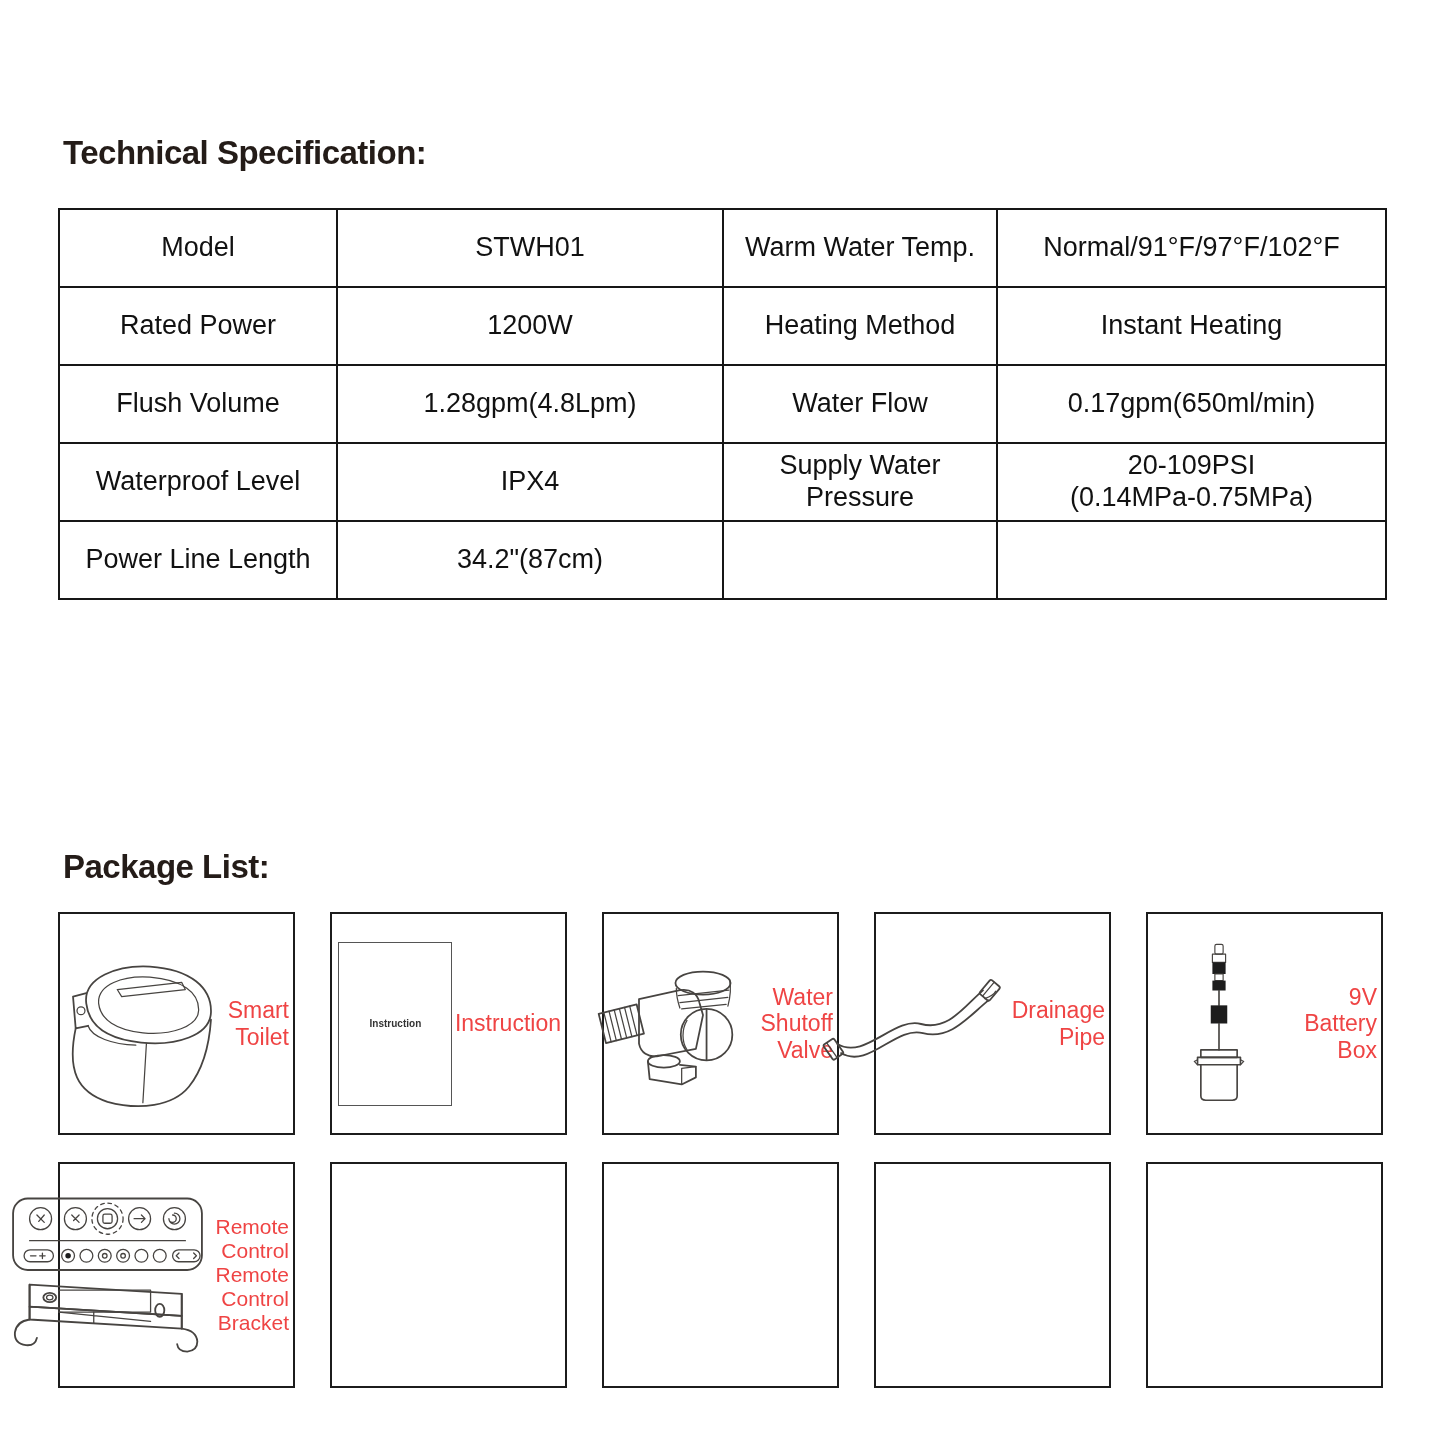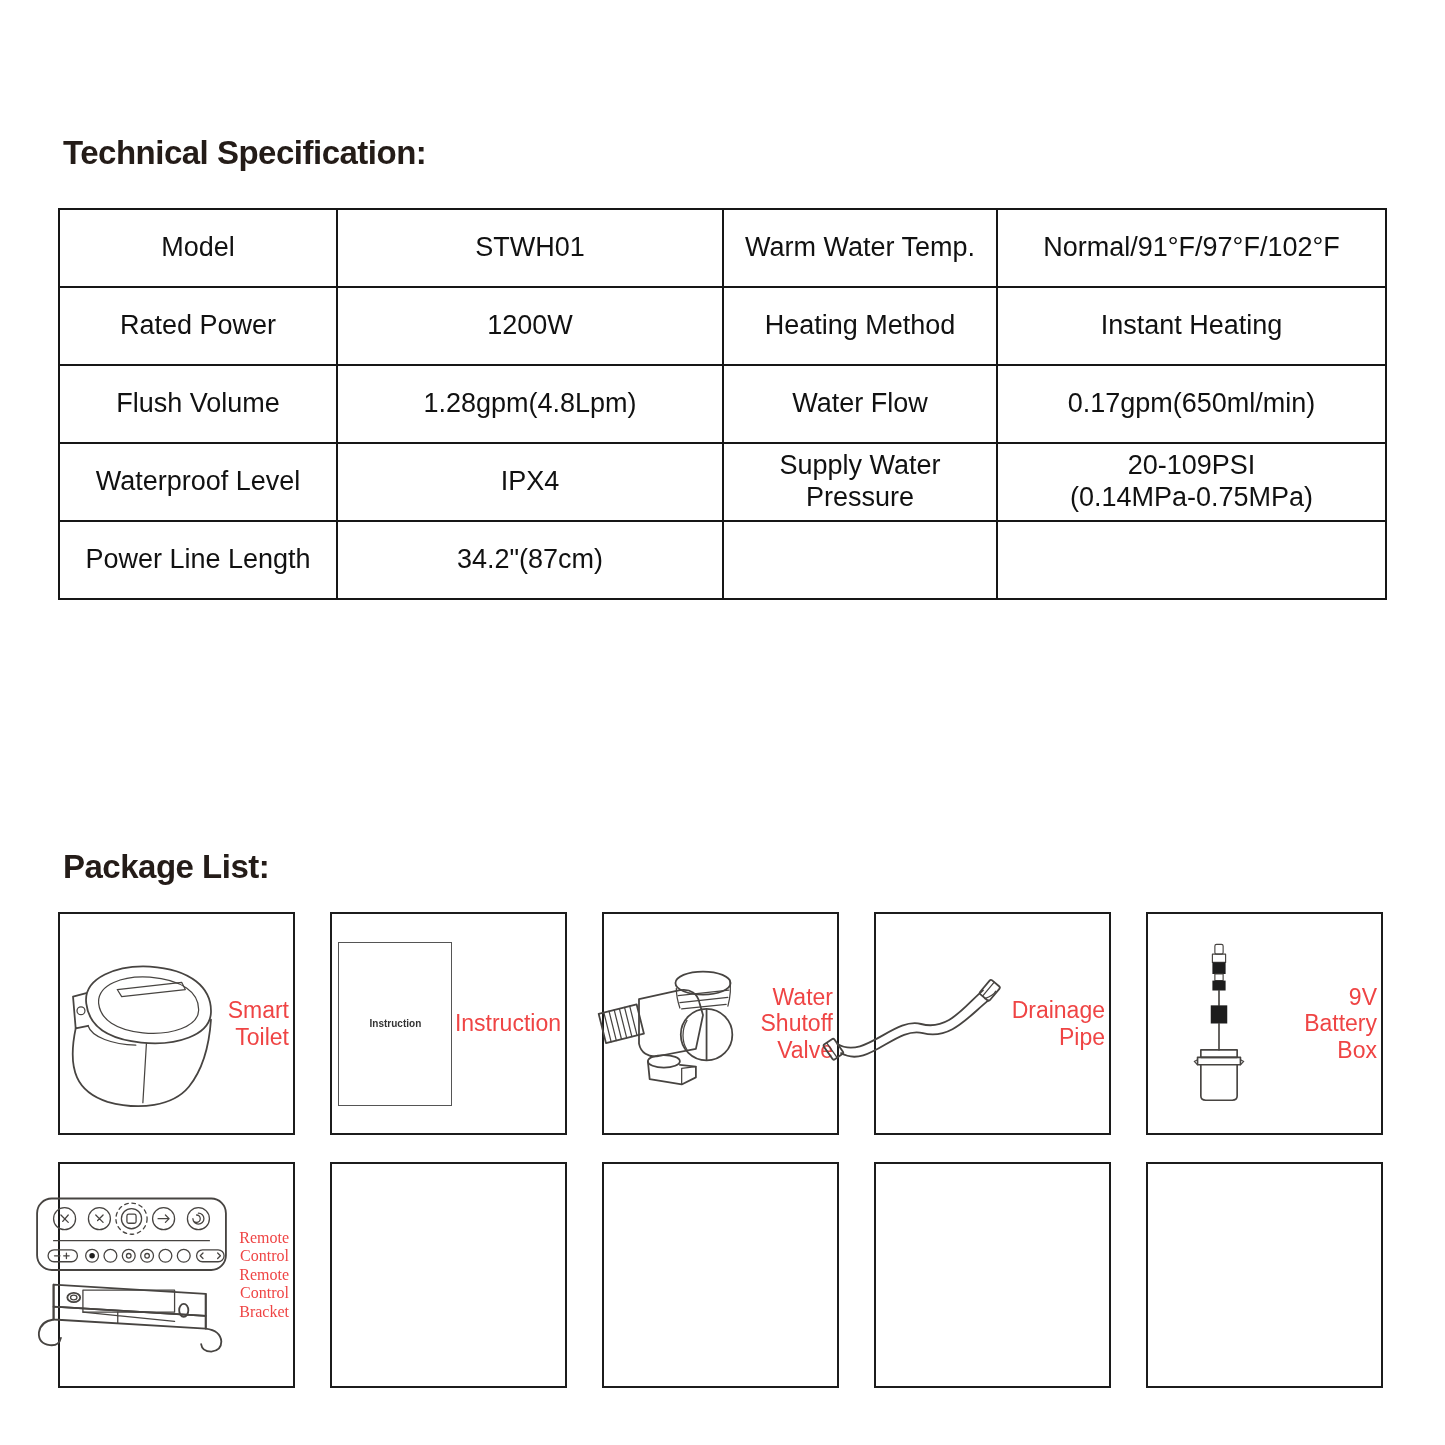--- a/index.html
+++ b/index.html
@@ -18,21 +18,21 @@
 
   
   .pkg-grid{position:absolute;left:58px;top:912px;display:grid;
     grid-template-columns:repeat(5,237px);grid-template-rows:223px 226px;
     column-gap:35px;row-gap:27px;}
   .pkg-box{border:2px solid #1c1c1c;background:#ffffff;box-sizing:border-box;
     display:flex;flex-direction:row;align-items:center;justify-content:flex-end;
     padding:8px 4px 8px 4px;}
   .pkg-art{flex:1 1 auto;display:flex;align-items:center;justify-content:center;width:100%;min-height:0;}
   .pkg-label{font-size:23px;color:#ef4444;text-align:right;line-height:1.15;white-space:pre-line;}
-  .pkg-label.small{font-size:16px;font-family:Liberation Serif, serif;}
+  .pkg-label.small{font-size:21px;}
 
   
   .booklet{width:112px;height:162px;border:1.5px solid #555;display:flex;align-items:center;justify-content:center;background:#fff;}
   .booklet span{font-size:10px;font-weight:700;color:#333;}
 
   svg.line-art{display:block;}
   .stroke{fill:none;stroke:#474441;stroke-width:2;stroke-linecap:round;stroke-linejoin:round;}
   .stroke-thin{fill:none;stroke:#474441;stroke-width:1.4;stroke-linecap:round;stroke-linejoin:round;}
   .fill-dark{fill:#1d1d1d;stroke:none;}
 </style>

